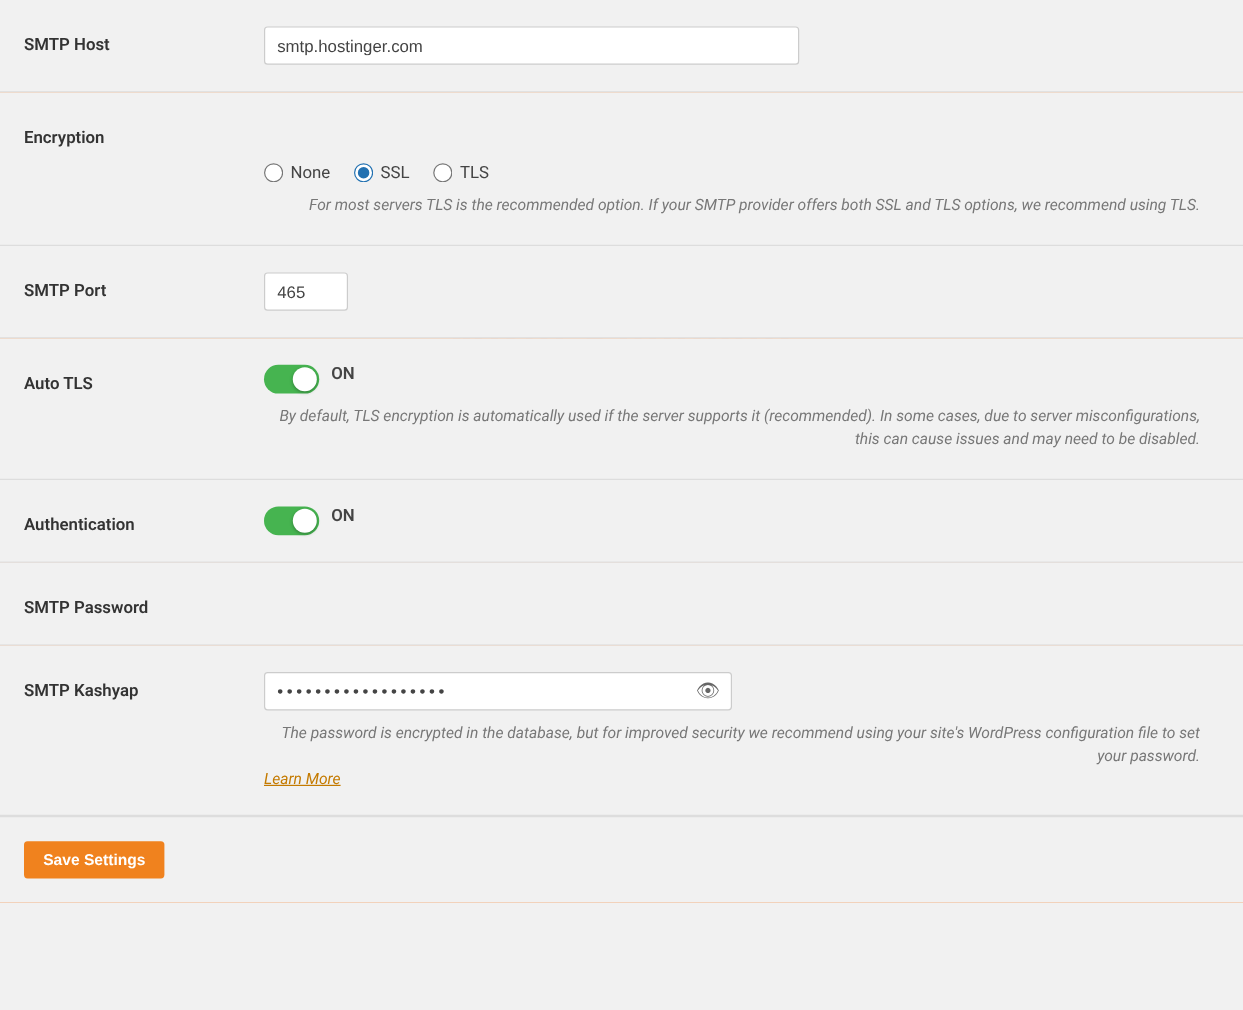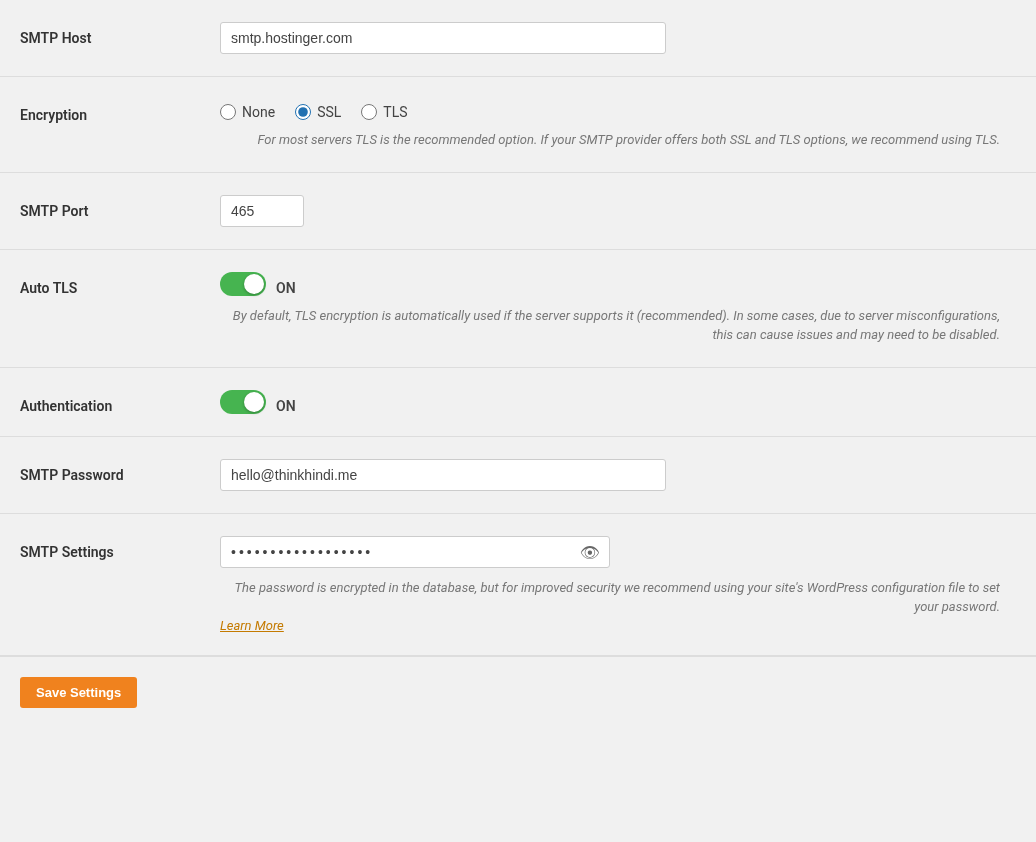--- a/index.html
+++ b/index.html
@@ -67,21 +67,21 @@
       border: 1px solid #ccc;
       border-radius: 3px;
       background: #fff;
       font-size: 14px;
       color: #444;
       outline: none;
     }
 
     
     .small-input {
-      width: 84px;
+      width: 70px;
       padding: 7px 10px;
       border: 1px solid #ccc;
       border-radius: 3px;
       background: #fff;
       font-size: 14px;
       color: #444;
       outline: none;
     }
 
     
@@ -90,20 +90,21 @@
       align-items: center;
       gap: 20px;
       margin-top: 5px;
     }
 
     .radio-option {
       display: flex;
       align-items: flex-start;
       gap: 6px;
       cursor: pointer;
+      margin-top: 32px;
     }
 
     .radio-option input[type="radio"] {
       width: 16px;
       height: 16px;
       accent-color: #2271b1;
       cursor: pointer;
     }
 
     .radio-label {
@@ -117,21 +118,21 @@
       font-style: italic;
       margin-top: 10px;
       line-height: 1.5;
       max-width: 780px;
       text-align: right;
     }
 
     
     .toggle-row {
       display: flex;
-      align-items: flex-end;
+      align-items: flex-start;
       gap: 10px;
     }
 
     .toggle-switch {
       position: relative;
       width: 46px;
       height: 24px;
       cursor: pointer;
     }
 
@@ -287,27 +288,24 @@
           <div class="toggle-track"></div>
           <div class="toggle-thumb"></div>
         </label>
         <span class="toggle-label">ON</span>
       </div>
     </div>
   </div>
 
   <div class="settings-row">
     <div class="row-label">SMTP Password</div>
-    <div class="row-content">
-      <input type="text" class="text-input" value="hello@thinkhindi.me" style="">
-    </div>
-  </div>
-
-  <div class="settings-row">
-    <div class="row-label">SMTP Settings</div>
+  </div>
+
+  <div class="settings-row">
+    <div class="row-label">SMTP Kashyap</div>
     <div class="row-content">
       <div class="password-wrapper">
         <input type="password" class="password-input" value="somestrongpassword" style="">
         <button class="password-eye" title="Show/hide password">
           👁
         </button>
       </div>
       <div class="hint-text">The password is encrypted in the database, but for improved security we recommend using your site's WordPress configuration file to set your password.</div>
       <a class="learn-more-link" href="#">Learn More</a>
     </div>

